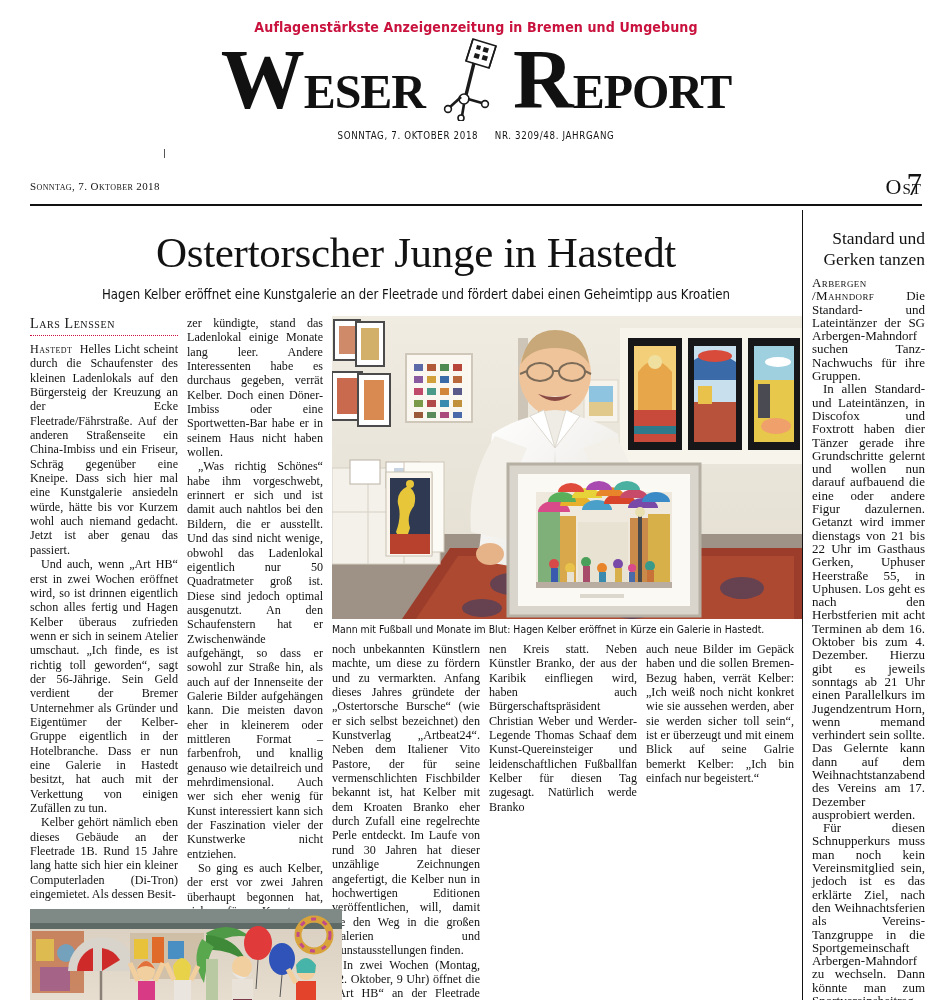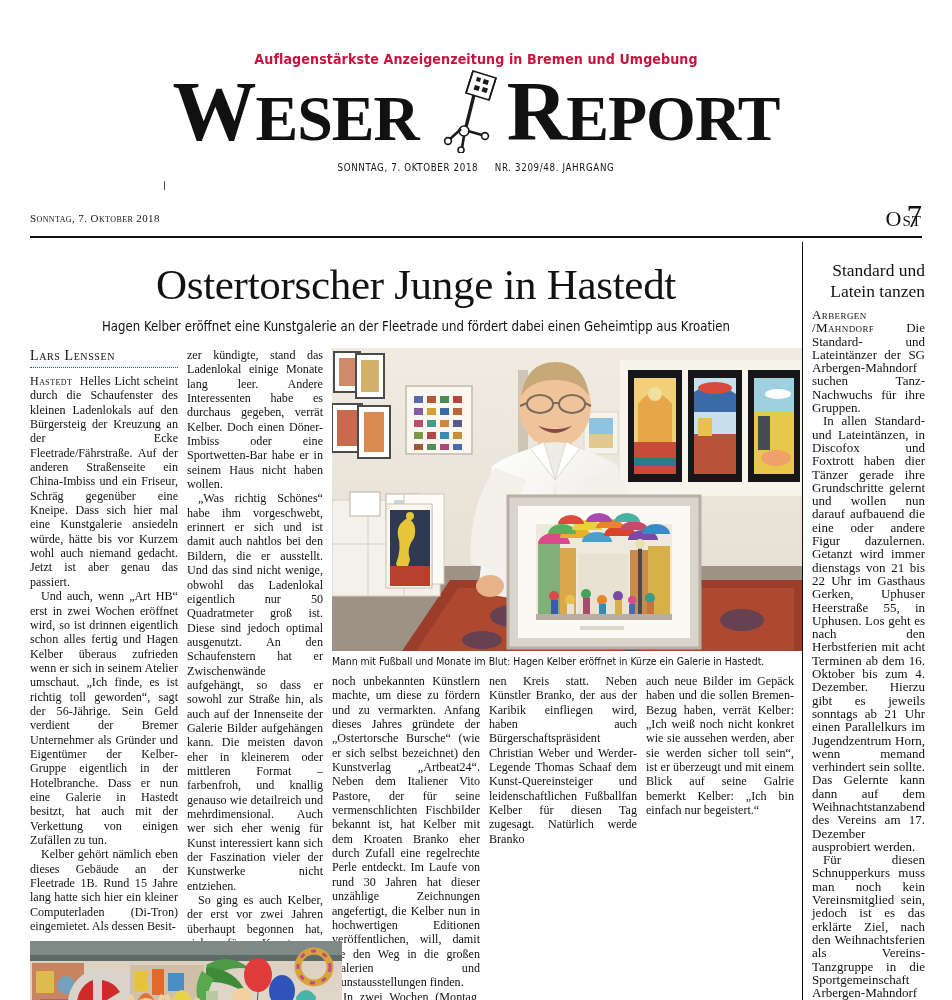--- a/index.html
+++ b/index.html
@@ -13,21 +13,21 @@
     position:relative;
   }
   .page{
     position:relative;
     width:952px;height:1000px;
     box-sizing:border-box;
     padding:0 30px;
   }
 
   
-  .masthead{ text-align:center; padding-top:51px; }
+  .masthead{ text-align:center; padding-top:19px; }
   .tagline{
     font-family:"DejaVu Sans",sans-serif;
     font-weight:bold;
     font-size:13.5px;
     color:#c9133e;
     letter-spacing:.1px;
     transform:scaleX(.94);
   }
   .logo-wrap{
     position:relative;
@@ -36,21 +36,21 @@
   }
   .logo{
     font-family:"Liberation Serif",serif;
     font-weight:bold;
     font-size:84px;
     line-height:78px;
     letter-spacing:-1px;
     color:#111;
     white-space:nowrap;
   }
-  .logo .sc{ font-size:64px; }
+  .logo .sc{ font-size:48px; }
   .logo .gap{ display:inline-block; width:88px; }
   .key{
     position:absolute;
     left:50%; top:-4px;
     margin-left:-34px;
     width:70px;height:84px;
     pointer-events:none;
   }
   .issueline{
     font-family:"DejaVu Sans Condensed","DejaVu Sans",sans-serif;
@@ -563,21 +563,21 @@
             </div>
           </div>
 
         </div>
       </div>
     </div>
 
     <div class="side-col">
       <div class="side-head">
         <span>Standard und</span><br>
-        <span>Latein tanzen</span>
+        <span>Gerken tanzen</span>
       </div>
       <p class="tx" style="margin-top:6px;">
         <span class="loc">Arbergen /Mahndorf</span>&nbsp;<span>Die Standard- und Lateintänzer der SG Arbergen-Mahndorf suchen Tanz-Nachwuchs für ihre Gruppen.</span>
       </p>
       <p class="tx">In allen Standard- und Lateintänzen, in Discofox und Foxtrott haben dier Tänzer gerade ihre Grundschritte gelernt und wollen nun darauf aufbauend die eine oder andere Figur dazulernen. Getanzt wird immer dienstags von 21 bis 22 Uhr im Gasthaus Gerken, Uphuser Heerstraße 55, in Uphusen. Los geht es nach den Herbstferien mit acht Terminen ab dem 16. Oktober bis zum 4. Dezember. Hierzu gibt es jeweils sonntags ab 21 Uhr einen Parallelkurs im Jugendzentrum Horn, wenn memand verhindert sein sollte. Das Gelernte kann dann auf dem Weihnachtstanzabend des Vereins am 17. Dezember ausprobiert werden.</p>
       <p class="tx">Für diesen Schnupperkurs muss man noch kein Vereinsmitglied sein, jedoch ist es das erklärte Ziel, nach den Weihnachtsferien als Vereins-Tanzgruppe in die Sportgemeinschaft Arbergen-Mahndorf zu wechseln. Dann könnte man zum Sportvereinsbeitrag bei der vom Allgemeinen Deutschen Tanzlehrer Verband ausgebildeten Tanzlehrerin Anja Gading weitertanzen. Wer schon mehr Tanzerfahrung hat, kann auch sofort in die vier weiteren Tanzgruppen der SG Arbergen-Mahndorf am Montag einsteigen.</p>
 
     </div>
 
   </div>

